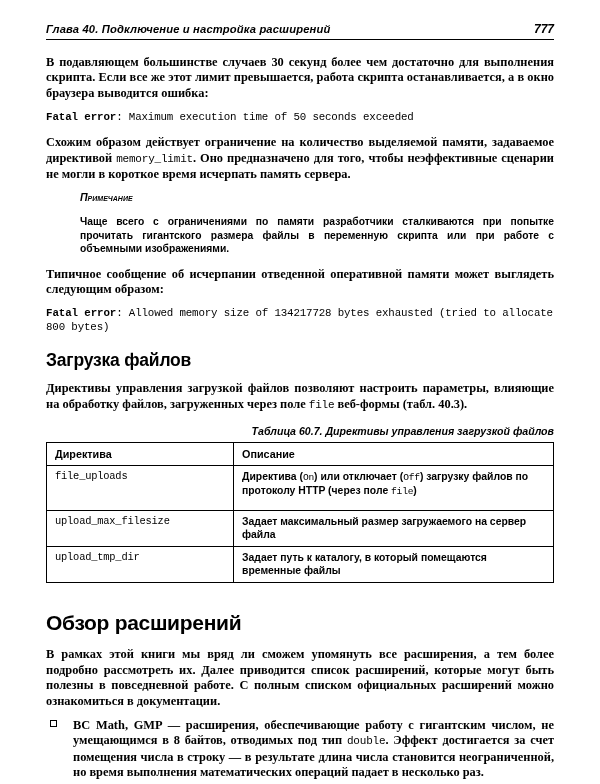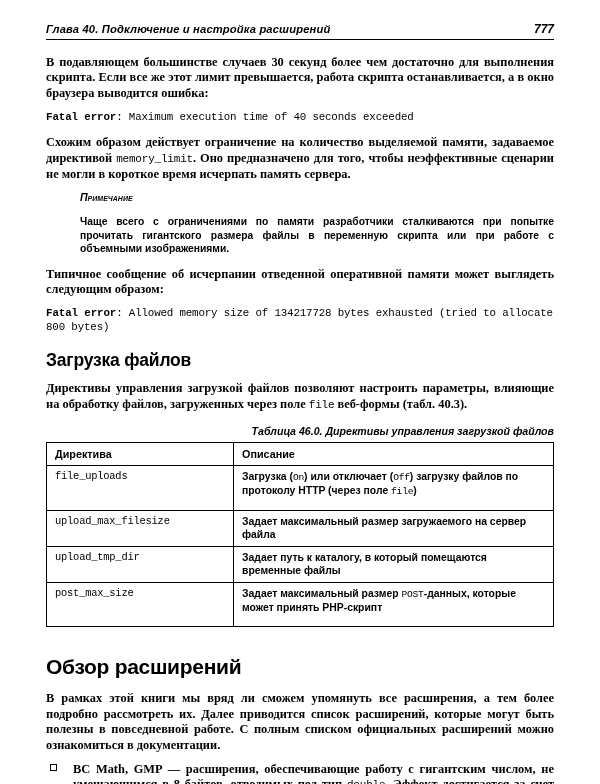--- a/index.html
+++ b/index.html
@@ -198,60 +198,56 @@
 
 <div class="page">
 
   <div class="running-head">
     <div class="chapter">Глава 40. Подключение и настройка расширений</div>
     <div class="folio">777</div>
   </div>
 
   <p class="body">В подавляющем большинстве случаев 30 секунд более чем достаточно для выполнения скрипта. Если все же этот лимит превышается, работа скрипта останавливается, а в окно браузера выводится ошибка:</p>
 
-  <pre class="code-line"><b>Fatal error</b><span>: Maximum execution time of 40 seconds exceeded</span></pre>
+  <pre class="code-line"><b>Fatal error</b><span>: Maximum execution time of 50 seconds exceeded</span></pre>
 
   <p class="body"><span>Схожим образом действует ограничение на количество выделяемой памяти, задаваемое директивой </span><code class="mono">memory_limit</code><span>. Оно предназначено для того, чтобы неэффективные сценарии не могли в короткое время исчерпать память сервера.</span></p>
 
   <div class="note">
     <div class="note-title">Примечание</div>
     <div class="note-body">Чаще всего с ограничениями по памяти разработчики сталкиваются при попытке прочитать гигантского размера файлы в переменную скрипта или при работе с объемными изображениями.</div>
   </div>
 
   <p class="body">Типичное сообщение об исчерпании отведенной оперативной памяти может выглядеть следующим образом:</p>
 
   <pre class="code-line"><b>Fatal error</b><span>: Allowed memory size of 134217728 bytes exhausted (tried to allocate 800 bytes)</span></pre>
 
   <h2 class="section">Загрузка файлов</h2>
 
   <p class="body"><span>Директивы управления загрузкой файлов позволяют настроить параметры, влияющие на обработку файлов, загруженных через поле </span><code class="mono">file</code><span> веб-формы (табл. 40.3).</span></p>
 
-  <div class="table-caption">Таблица 46.0. Директивы управления загрузкой файлов</div>
+  <div class="table-caption">Таблица 60.7. Директивы управления загрузкой файлов</div>
 
   <table class="directives">
     <tbody>
       <tr>
         <th class="col-dir">Директива</th>
         <th class="col-desc">Описание</th>
       </tr>
       <tr class="row-tall">
         <td class="col-dir">file_uploads</td>
-        <td class="col-desc"><span>Загрузка (</span><code class="mono">On</code><span>) или отключает (</span><code class="mono">Off</code><span>) загрузку файлов по протоколу HTTP (через поле </span><code class="mono">file</code><span>)</span></td>
+        <td class="col-desc"><span>Директива (</span><code class="mono">On</code><span>) или отключает (</span><code class="mono">Off</code><span>) загрузку файлов по протоколу HTTP (через поле </span><code class="mono">file</code><span>)</span></td>
       </tr>
       <tr>
         <td class="col-dir">upload_max_filesize</td>
         <td class="col-desc">Задает максимальный размер загружаемого на сервер файла</td>
       </tr>
       <tr>
         <td class="col-dir">upload_tmp_dir</td>
         <td class="col-desc">Задает путь к каталогу, в который помещаются временные файлы</td>
-      </tr>
-      <tr class="row-tall">
-        <td class="col-dir">post_max_size</td>
-        <td class="col-desc"><span>Задает максимальный размер </span><code class="mono">POST</code><span>-данных, которые может принять PHP-скрипт</span></td>
       </tr>
     </tbody>
   </table>
 
   <h1 class="section-major">Обзор расширений</h1>
 
   <p class="body">В рамках этой книги мы вряд ли сможем упомянуть все расширения, а тем более подробно рассмотреть их. Далее приводится список расширений, которые могут быть полезны в повседневной работе. С полным списком официальных расширений можно ознакомиться в документации.</p>
 
   <ul class="sq">
     <li>

